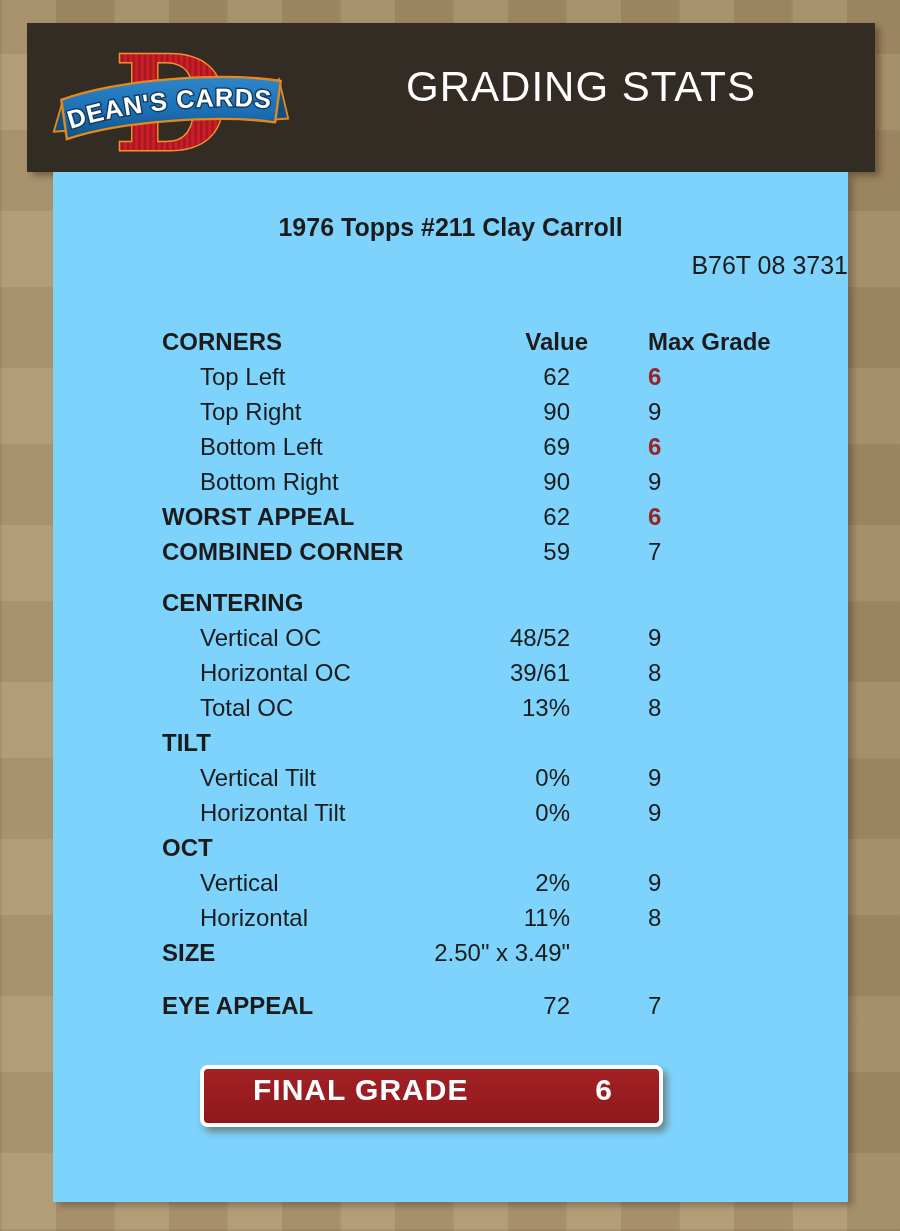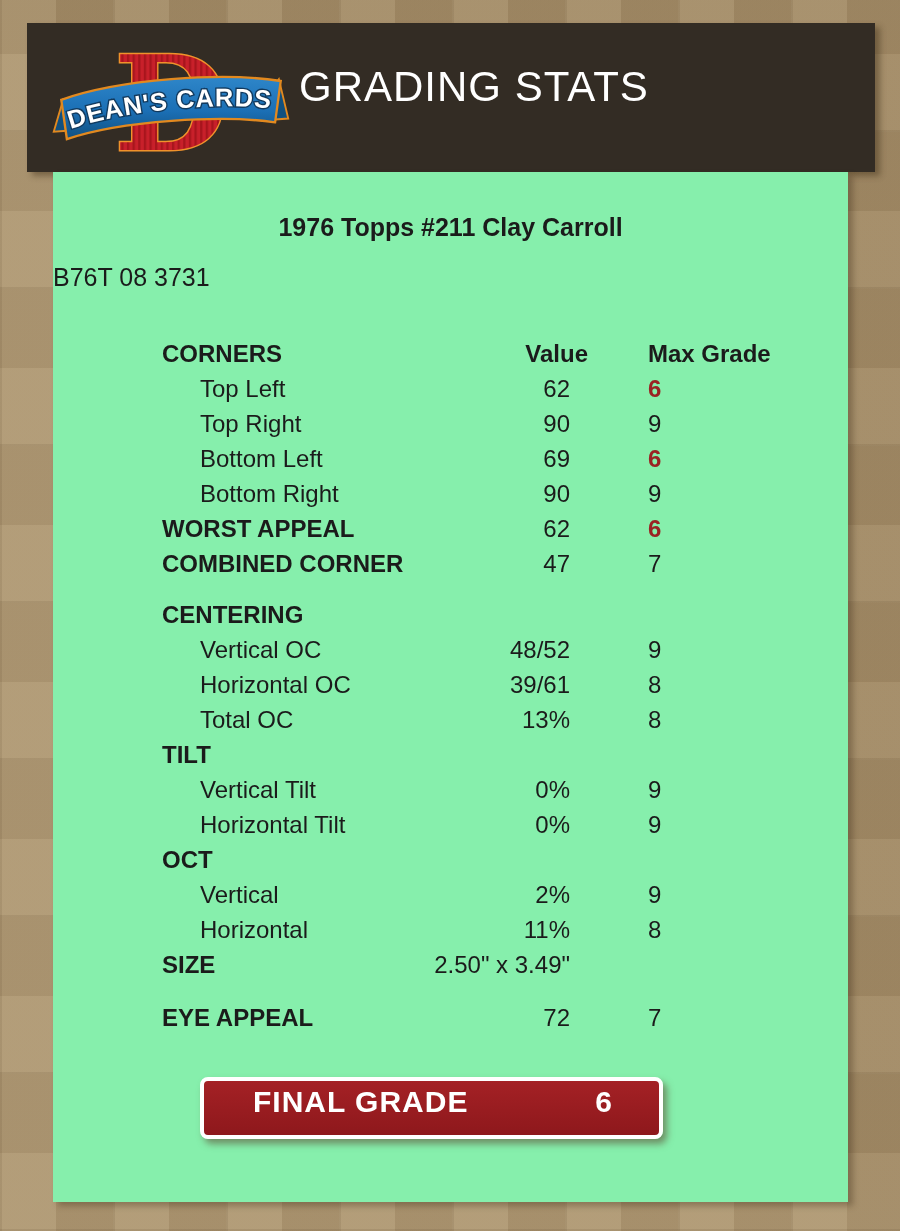--- a/index.html
+++ b/index.html
@@ -26,54 +26,55 @@
     display: flex;
   }
   .logo-wrap {
     position: absolute;
     left: 24px; top: 13px;
     width: 240px; height: 136px;
   }
   .header-text {
     position: absolute;
     left: 272px; right: 12px; top: 40px;
+    text-align: center;
     color: #ffffff;
   }
   .header-title {
     font-size: 42px;
     line-height: 48px;
     letter-spacing: 1px;
     font-weight: 400;
   }
   .header-subtitle {
     font-size: 33px;
     line-height: 40px;
     margin-top: 6px;
     font-weight: 400;
   }
 
   
   .page {
     position: absolute;
     left: 53px; top: 172px;
     width: 795px; height: 1030px;
-    background: #86efac;
+    background: #7dd3fc;
     box-shadow: 5px 4px 6px rgba(60,44,22,0.35);
   }
   .card-title {
     margin-top: 40px;
     text-align: center;
     font-size: 25px;
     line-height: 30px;
     font-weight: bold;
     color: #1b1b1b;
   }
   .card-code {
-    margin-top: 20px;
-    text-align: left;
+    margin-top: 8px;
+    text-align: right;
     font-size: 25px;
     line-height: 30px;
     color: #1b1b1b;
   }
 
   
   .stats {
     margin: 44px 0 0 99px;
     width: 648px;
     color: #1b1b1b;
@@ -184,21 +185,21 @@
       <div class="c-value">90</div>
       <div class="c-grade">9</div>
     </div>
     <div class="row">
       <div class="c-label bold">WORST APPEAL</div>
       <div class="c-value">62</div>
       <div class="c-grade red">6</div>
     </div>
     <div class="row">
       <div class="c-label bold">COMBINED CORNER</div>
-      <div class="c-value">47</div>
+      <div class="c-value">59</div>
       <div class="c-grade">7</div>
     </div>
 
     <div class="sep"></div>
 
     <div class="row">
       <div class="c-label bold">CENTERING</div>
       <div class="c-value"></div>
       <div class="c-grade"></div>
     </div>

